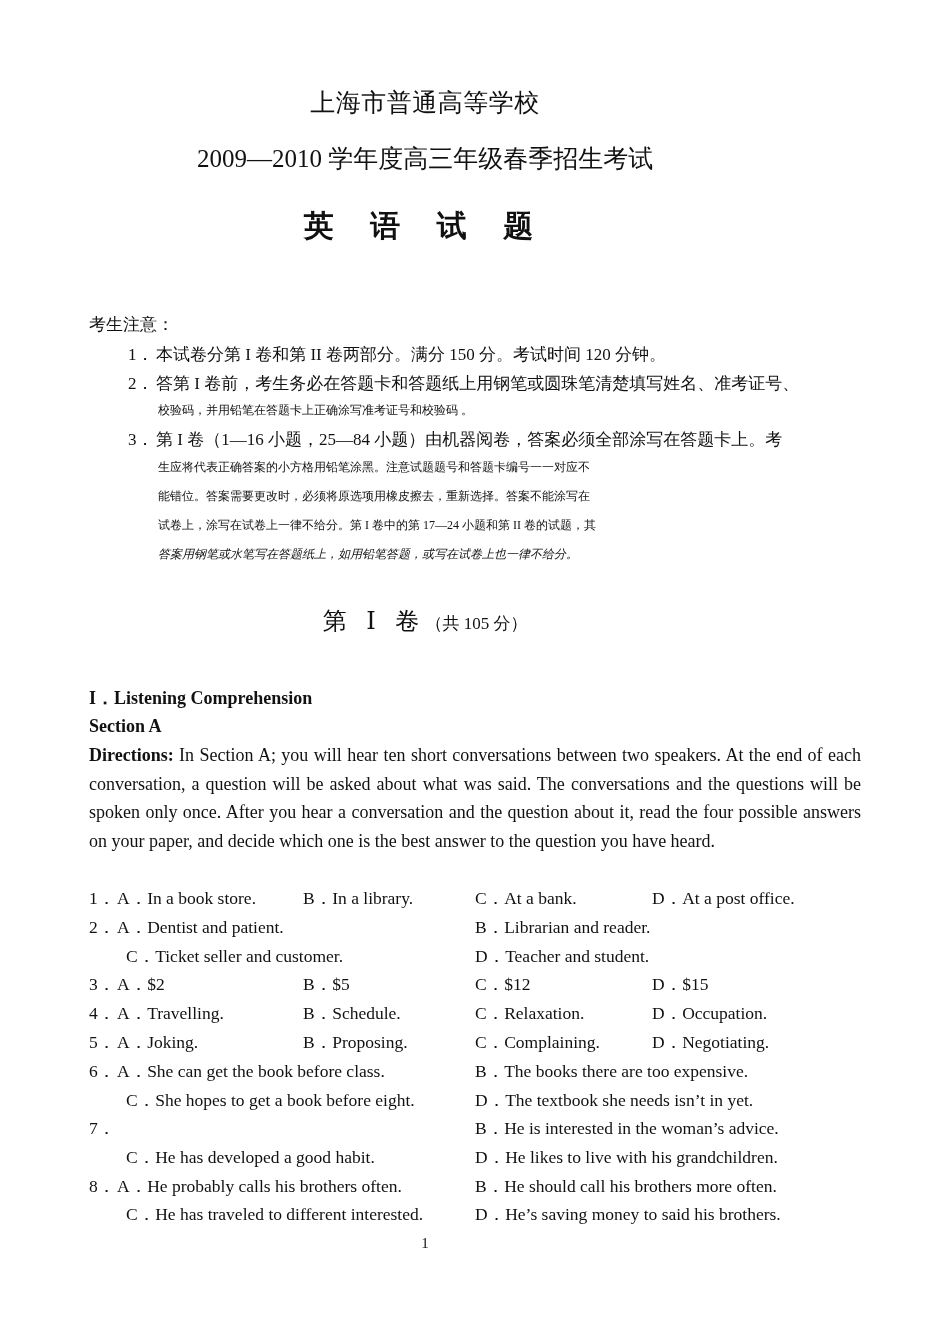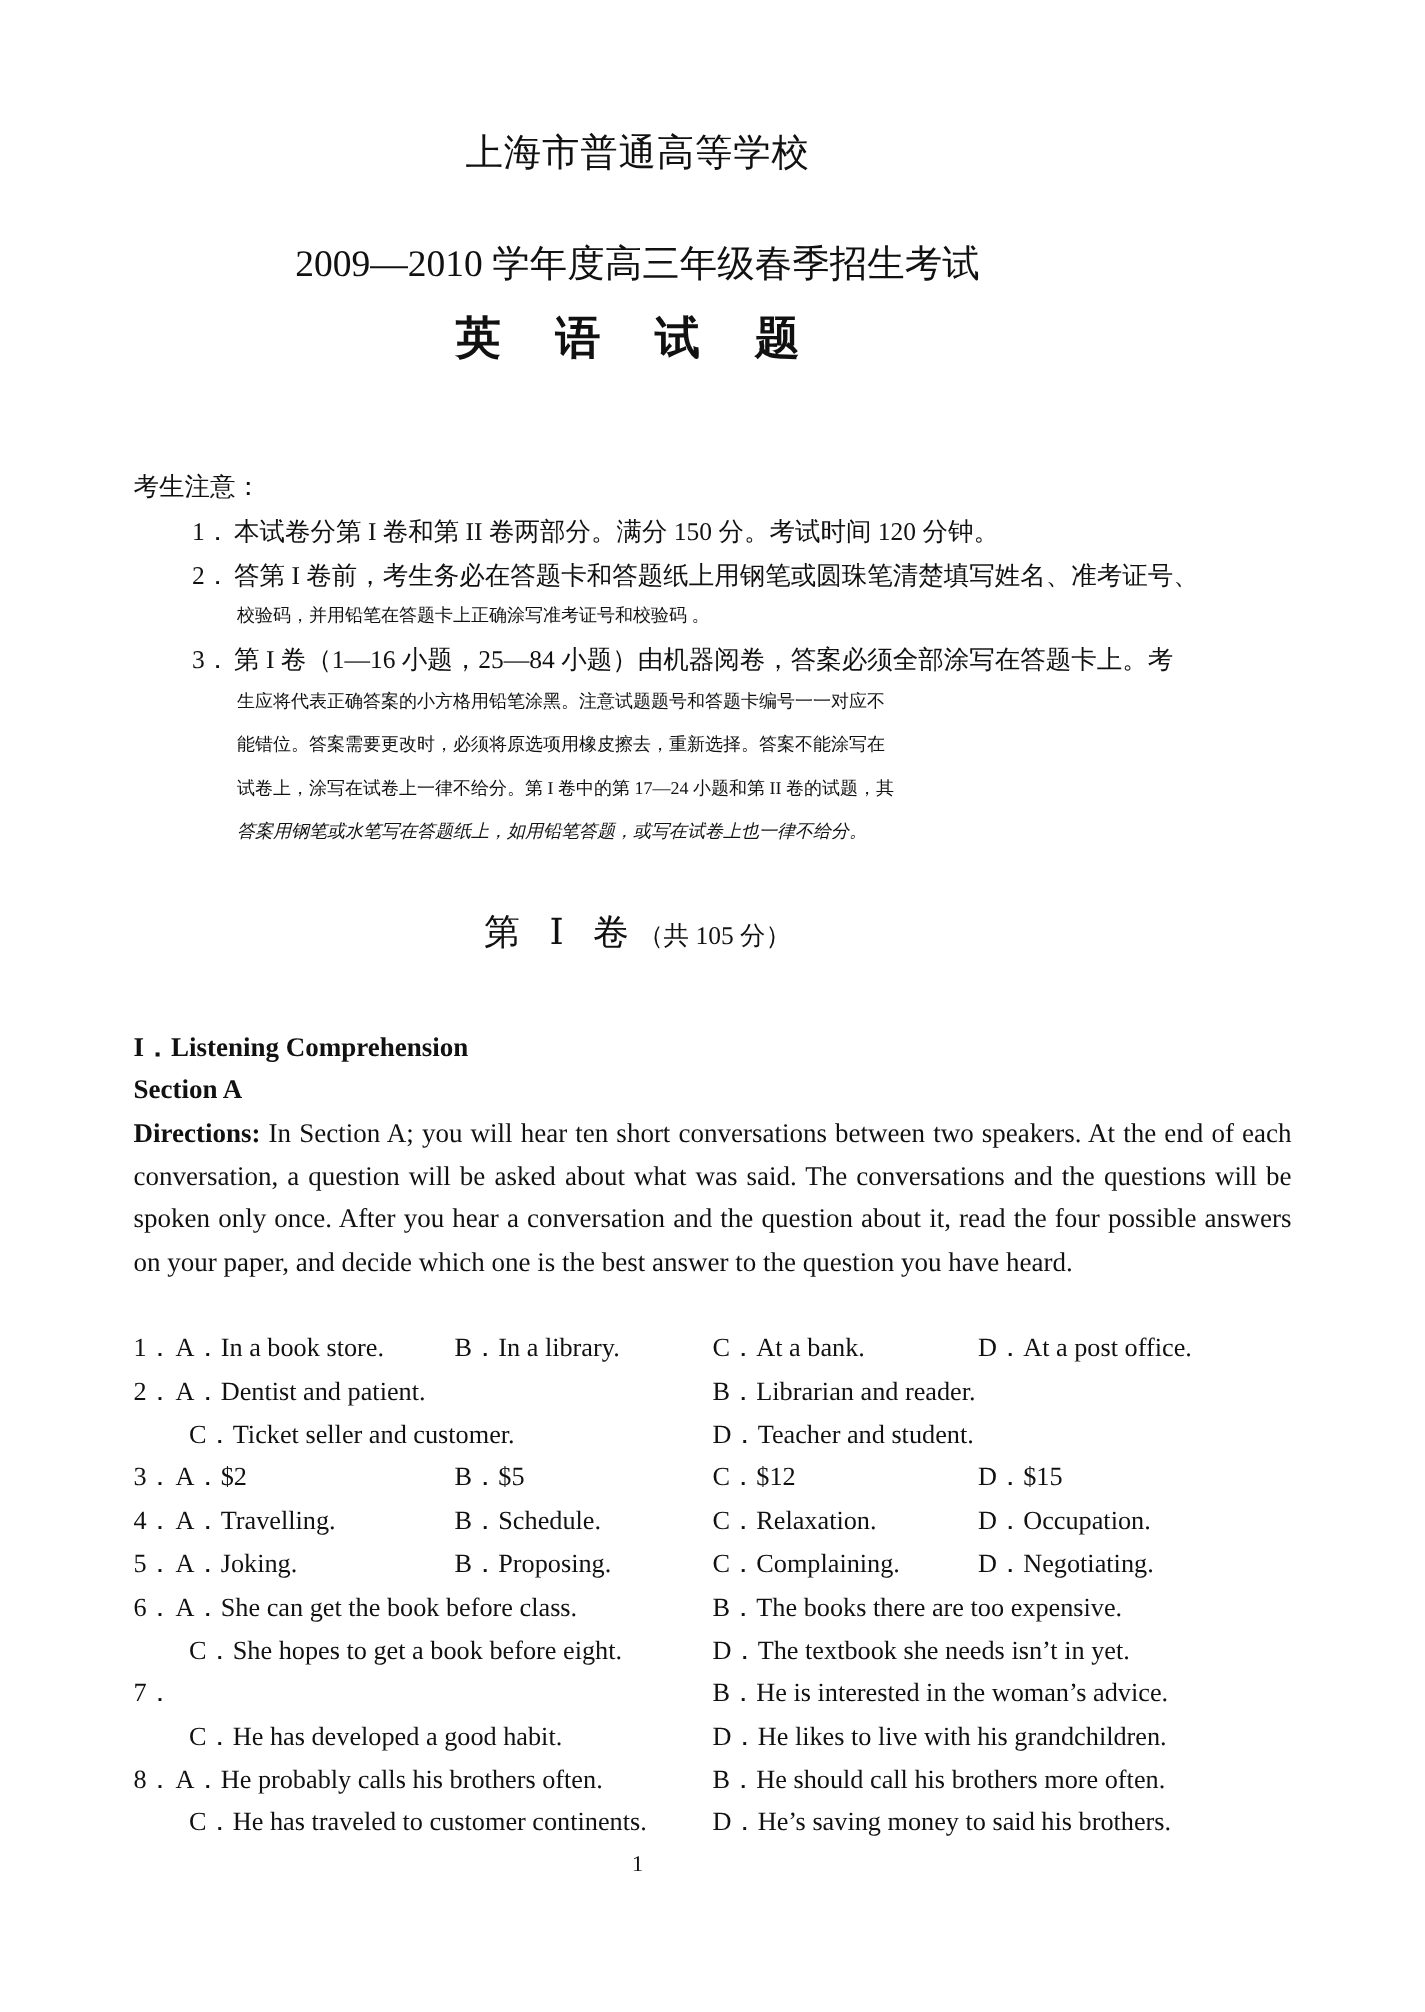--- a/index.html
+++ b/index.html
@@ -4,21 +4,21 @@
 <style>
   html, body { margin: 0; padding: 0; background: #ffffff; }
   body {
     width: 950px; height: 1341px; position: relative; overflow: hidden;
     font-family: "Liberation Serif", "DejaVu Serif", serif;
     color: #111111;
   }
   .abs { position: absolute; }
   .center { left: 0; width: 850px; text-align: center; }
   .title1 { top: 86px; font-size: 25px; line-height: 34px; letter-spacing: 0.5px; }
-  .title2 { top: 142px; font-size: 25px; line-height: 34px; margin-top: 18px; }
+  .title2 { top: 142px; font-size: 25px; line-height: 34px; }
   .title3 { top: 205px; font-size: 30px; line-height: 42px; font-weight: bold; letter-spacing: 13px;
             font-family: "DejaVu Sans", "Liberation Sans", sans-serif; }
   .notice-head { left: 89px; top: 312px; font-size: 17px; line-height: 26px; }
   .notice-item { left: 128px; width: 735px; font-size: 17px; line-height: 29px; text-align: justify; }
   .notice-item .num { display: inline-block; width: 28px; margin-left: 0; }
   .notice-cont { left: 158px; width: 705px; font-size: 12px; line-height: 29px; text-align: justify; }
   .part-title { top: 604px; font-size: 24px; line-height: 34px; }
   .part-title .sub { font-size: 17px; }
   .part-title .kai { letter-spacing: 6px; font-family: "DejaVu Serif", serif; text-align: center; }
   .h-bold { left: 89px; font-size: 18px; font-weight: bold; line-height: 28px; }
@@ -123,17 +123,17 @@
   <span style="left:37px;">C．He has developed a good habit.</span>
   <span style="left:386px;">D．He likes to live with his grandchildren.</span>
 </div>
 
 <div class="q-row" style="top:1172px;">
   <span style="left:0;">8．</span>
   <span style="left:28px;">A．He probably calls his brothers often.</span>
   <span style="left:386px;">B．He should call his brothers more often.</span>
 </div>
 <div class="q-row" style="top:1200px;">
-  <span style="left:37px;">C．He has traveled to customer continents.</span>
+  <span style="left:37px;">C．He has traveled to different interested.</span>
   <span style="left:386px;">D．He’s saving money to said his brothers.</span>
 </div>
 
 <div class="abs center page-num">1</div>
 
 </body></html>

